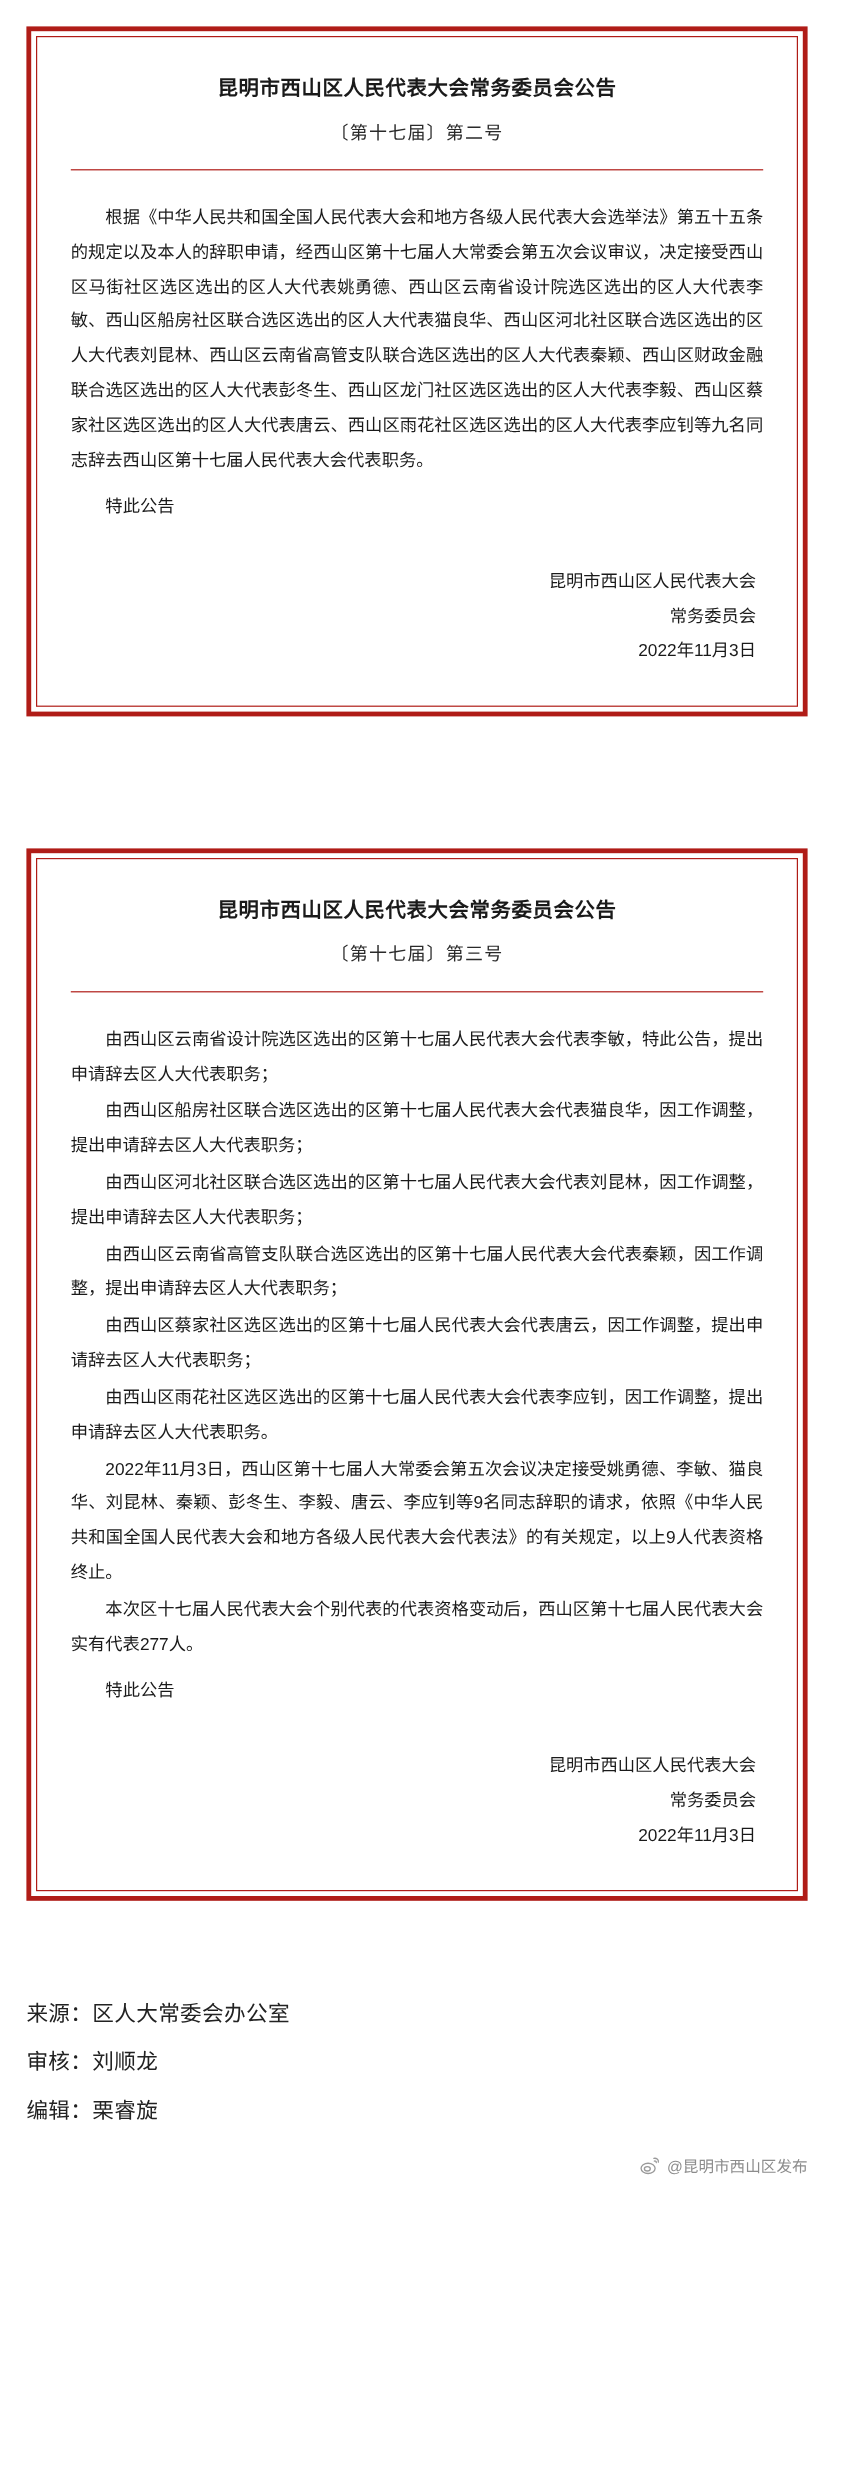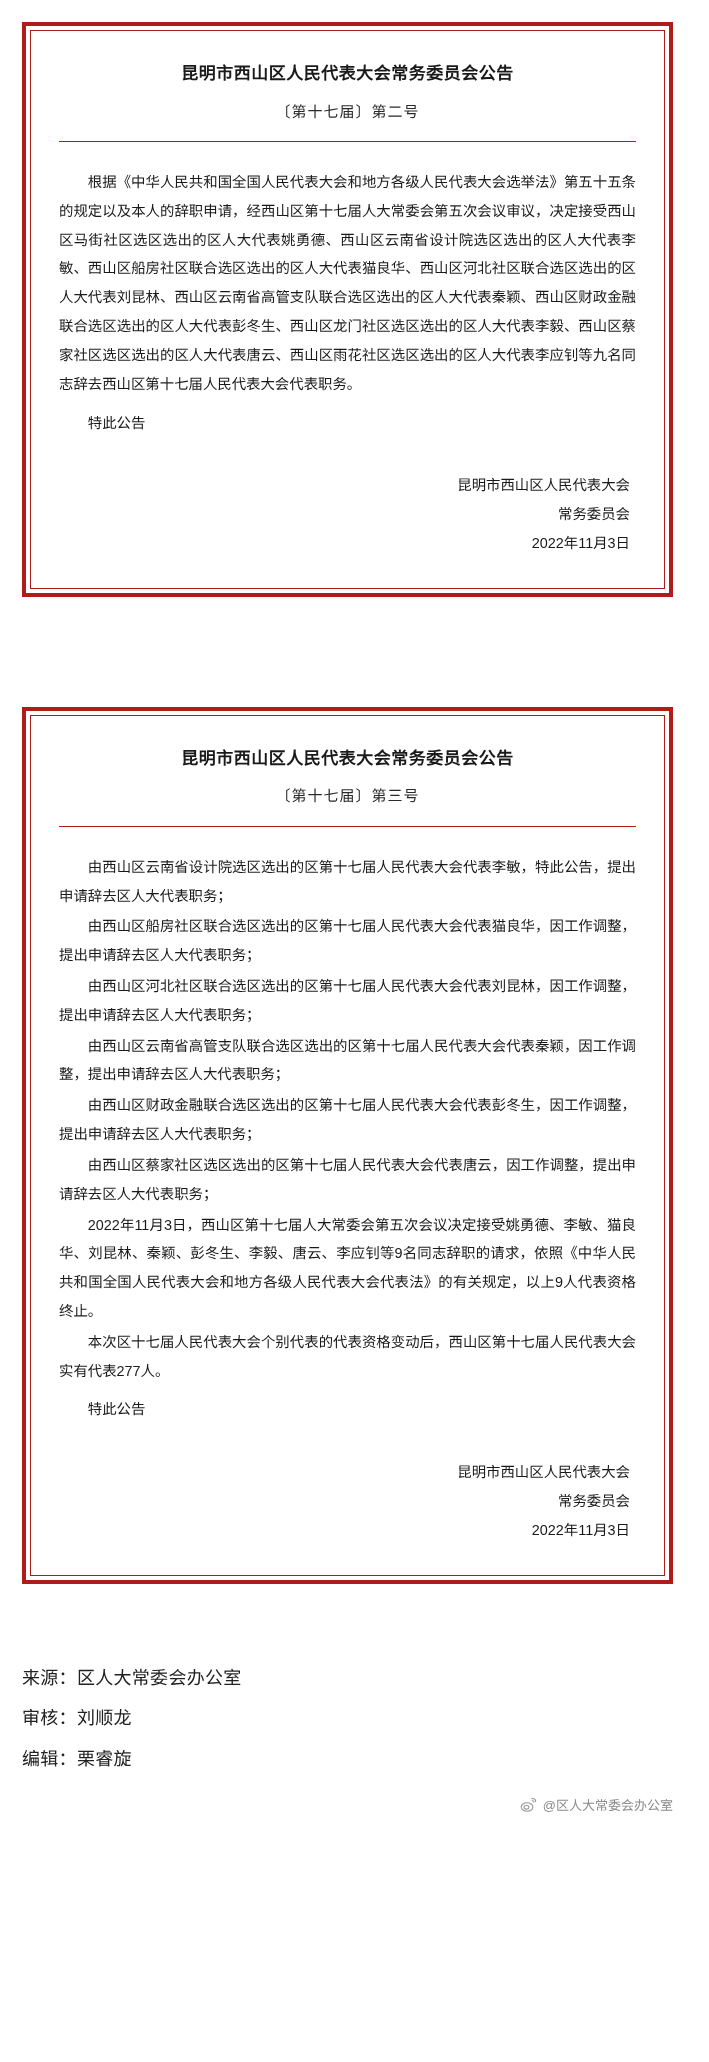--- a/index.html
+++ b/index.html
@@ -150,22 +150,22 @@
       <h1 class="doc-title">昆明市西山区人民代表大会常务委员会公告</h1>
 
       <div class="doc-subtitle">〔第十七届〕第三号</div>
 
       <hr class="title-rule">
 
       <p class="body-p">由西山区云南省设计院选区选出的区第十七届人民代表大会代表李敏，特此公告，提出申请辞去区人大代表职务；</p>
       <p class="body-p">由西山区船房社区联合选区选出的区第十七届人民代表大会代表猫良华，因工作调整，提出申请辞去区人大代表职务；</p>
       <p class="body-p">由西山区河北社区联合选区选出的区第十七届人民代表大会代表刘昆林，因工作调整，提出申请辞去区人大代表职务；</p>
       <p class="body-p">由西山区云南省高管支队联合选区选出的区第十七届人民代表大会代表秦颖，因工作调整，提出申请辞去区人大代表职务；</p>
-      <p class="body-p">由西山区财政金融联合选区选出的区第十七届人民代表大会代表彭冬生，因工作调整，提出申请辞去区人大代表职务；</p>
       <p class="body-p">由西山区蔡家社区选区选出的区第十七届人民代表大会代表唐云，因工作调整，提出申请辞去区人大代表职务；</p>
+      <p class="body-p">由西山区雨花社区选区选出的区第十七届人民代表大会代表李应钊，因工作调整，提出申请辞去区人大代表职务。</p>
       <p class="body-p">2022年11月3日，西山区第十七届人大常委会第五次会议决定接受姚勇德、李敏、猫良华、刘昆林、秦颖、彭冬生、李毅、唐云、李应钊等9名同志辞职的请求，依照《中华人民共和国全国人民代表大会和地方各级人民代表大会代表法》的有关规定，以上9人代表资格终止。</p>
       <p class="body-p">本次区十七届人民代表大会个别代表的代表资格变动后，西山区第十七届人民代表大会实有代表277人。</p>
 
       <p class="closing">特此公告</p>
 
       <div class="signature">
         <div>昆明市西山区人民代表大会</div>
         <div>常务委员会</div>
         <div>2022年11月3日</div>
       </div>
@@ -179,16 +179,16 @@
     <div>编辑：栗睿旋</div>
   </div>
 
   <div class="weibo-credit">
     <svg class="weibo-logo" viewBox="0 0 24 24" fill="none" stroke="#9a9a9a" stroke-width="1.4">
       <ellipse cx="10.2" cy="15.1" rx="7.4" ry="5.4"></ellipse>
       <ellipse cx="9.4" cy="15.6" rx="3.1" ry="2.3"></ellipse>
       <path d="M16.3 4.6c2.6-0.6 5.1 1.2 4.7 3.9" stroke-linecap="round"></path>
       <path d="M16.8 7.4c1.1-0.3 2.2 0.5 2.0 1.7" stroke-linecap="round"></path>
     </svg>
-    <span>@区人大常委会办公室</span>
+    <span>@昆明市西山区发布</span>
   </div>
 
 </div>
 
 </body></html>

